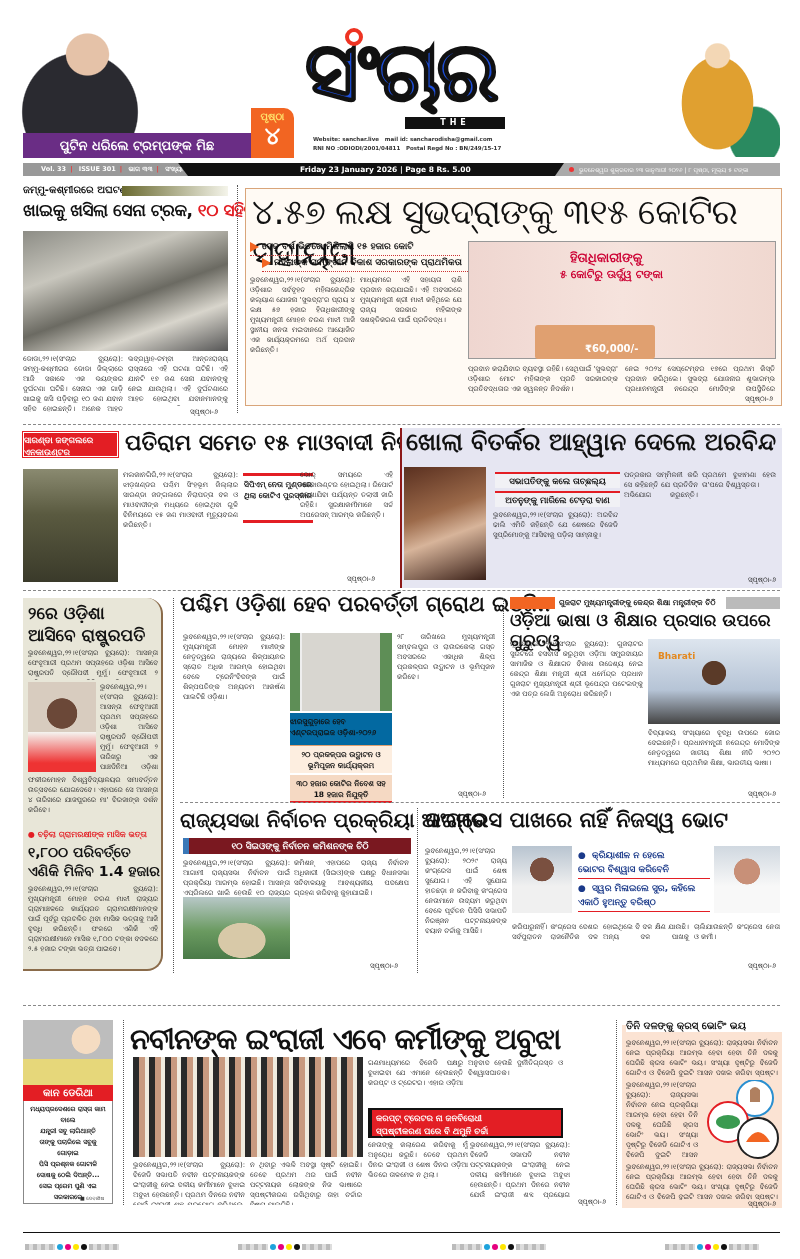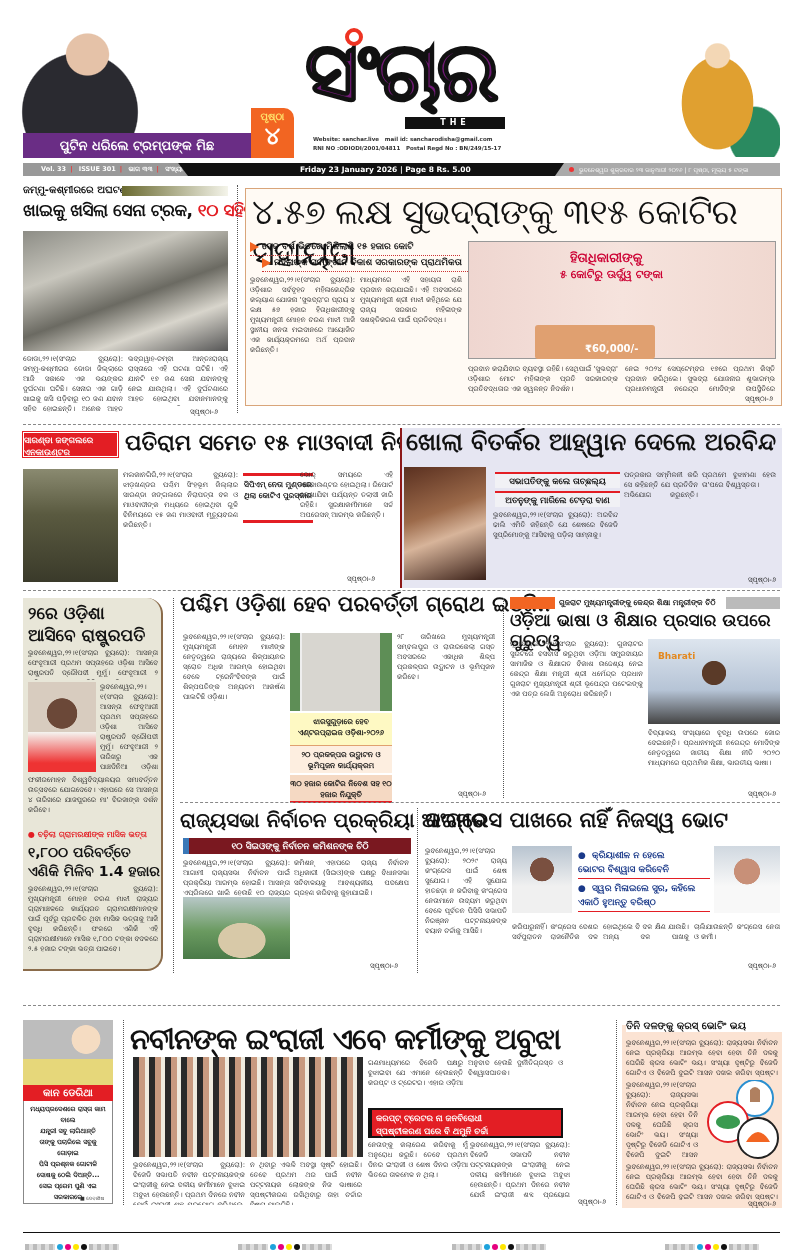--- a/index.html
+++ b/index.html
@@ -7,21 +7,21 @@
 .abs{position:absolute}
 .body-text{font-size:7px;line-height:10px;color:#222;text-align:justify;overflow:hidden}
 .photo{background:linear-gradient(135deg,#7a6a5a,#c9b9a0 40%,#5b4a3a 80%);overflow:hidden}
 .rule-dot{border-top:1px dashed #888}
 
 .putin-photo{left:20px;top:20px;width:150px;height:115px;background:radial-gradient(ellipse at 45% 30%,#e5c2a8 0 18%,transparent 19%),radial-gradient(ellipse at 40% 80%,#2a2a30 0 45%,transparent 46%);}
 .putin-banner{left:23px;top:133px;width:228px;height:25px;background:#6a2d85;color:#fff;font-size:13px;font-weight:bold;display:flex;align-items:center;justify-content:center}
 .page-badge{left:251px;top:108px;width:43px;height:50px;background:#f26522;color:#fff;border-radius:0 10px 0 0;text-align:center}
 .page-badge .lbl{font-size:10px;color:#ffe36b;font-weight:bold;display:block;margin-top:3px}
 .page-badge .num{font-size:24px;font-weight:bold;display:block;line-height:26px}
-.logo{left:300px;top:22px;width:200px;height:100px;font-size:82px;font-weight:900;line-height:100px;text-align:center;color:#701a75;-webkit-text-stroke:2px #111;letter-spacing:-4px}
+.logo{left:300px;top:22px;width:200px;height:100px;font-size:82px;font-weight:900;line-height:100px;text-align:center;color:#1d4ed8;-webkit-text-stroke:2px #111;letter-spacing:-4px}
 .logo-dot{left:345px;top:28px;width:18px;height:18px;border-radius:50%;border:4px solid #e32;background:#fff}
 .logo-sub{left:405px;top:117px;width:100px;height:12px;background:#111;color:#fff;font-size:8px;font-weight:bold;letter-spacing:4px;text-align:center;line-height:12px}
 .site-line{left:313px;top:136px;font-size:5.5px;font-weight:bold;color:#333}
 .rni-line{left:313px;top:145px;font-size:5.5px;font-weight:bold;color:#333}
 .goddess{left:655px;top:22px;width:125px;height:135px;background:radial-gradient(circle at 50% 25%,#f3d7b5 0 10%,transparent 11%),radial-gradient(ellipse at 50% 60%,#e0a030 0 40%,transparent 41%),radial-gradient(ellipse at 80% 85%,#2a8a60 0 18%,transparent 19%)}
 .date-bar{left:23px;top:163px;width:757px;height:13px;background:#111}
 .vol-box{left:23px;top:163px;width:165px;height:13px;background:#999;color:#fff;font-size:6.5px;font-weight:bold;line-height:13px;padding-left:18px;clip-path:polygon(0 0,94% 0,100% 100%,0 100%)}
 .vol-box span{margin-right:4px}
 .vol-box .sep{color:#e33}
 .date-text{left:300px;top:163px;color:#fff;font-size:7.5px;font-weight:bold;line-height:13px}
@@ -54,21 +54,21 @@
 .s4-sub{left:495px;top:472px;width:125px;height:16px;font-size:8.5px;font-weight:bold;text-align:center;line-height:14px;border-top:2px solid #e31e24;background:#f1f1f5}
 
 .s5-box{left:23px;top:598px;width:140px;height:373px;background:#e8e6d8;border-radius:0 16px 16px 0;border-right:2px solid #8a6b4a;border-bottom:2px solid #8a6b4a}
 .s5-head{left:28px;top:602px;font-size:17px;font-weight:bold;line-height:22px}
 .s5-photo{left:28px;top:682px;width:68px;height:90px;background:radial-gradient(circle at 50% 35%,#6b4838 0 22%,transparent 23%),linear-gradient(180deg,#d8ccbf 0,#d8ccbf 55%,#f5f2ee 56%,#e33 90%)}
 .s5-bullet{left:28px;top:830px;font-size:8px;font-weight:bold;color:#e31e24}
 .s5-big{left:28px;top:843px;font-size:14px;font-weight:bold;line-height:19px}
 
 .s6-head{left:180px;top:592px;font-size:21px;font-weight:bold}
 .s6-photo{left:290px;top:633px;width:102px;height:78px;background:linear-gradient(90deg,#5e8e56 0 10%,#eee 10% 12%,#d8d6d0 12%,#d8d6d0 88%,#5e8e56 88%);}
-.s6-cap1{left:290px;top:713px;width:102px;height:32px;background:#fef9c3;font-size:7.5px;font-weight:bold;text-align:center;line-height:11px;padding-top:3px}
+.s6-cap1{left:290px;top:713px;width:102px;height:32px;background:#0369a1;font-size:7.5px;font-weight:bold;text-align:left;line-height:11px;padding-top:3px}
 .s6-cap2{left:290px;top:745px;width:102px;height:28px;background:#fdeee0;font-size:7.5px;font-weight:bold;text-align:center;line-height:11px;padding-top:3px;border-top:1px solid #e0a070}
 .s6-cap3{left:290px;top:775px;width:102px;height:28px;background:#f5d9c3;font-size:7.5px;font-weight:bold;text-align:center;line-height:11px;padding-top:3px;border-bottom:2px solid #e31e24}
 
 .s7-kicker-bar{left:510px;top:597px;width:270px;height:12px;background:linear-gradient(90deg,#f26522 0 18%,#fff 18% 80%,#bbb 80%)}
 .s7-kicker{left:555px;top:597px;font-size:7.5px;font-weight:bold;background:#fff;padding:0 4px;line-height:12px}
 .s7-head{left:510px;top:610px;font-size:17px;font-weight:bold}
 .s7-photo{left:648px;top:639px;width:132px;height:85px;background:radial-gradient(circle at 50% 40%,#5a3a28 0 14%,transparent 15%),linear-gradient(180deg,#dde5ee,#b6c4d6 60%,#444)}
 .s7-photo .bh{position:absolute;left:10px;top:12px;font-size:9px;color:#e3881e;font-weight:bold}
 
 .s8-head{left:180px;top:808px;font-size:20px;font-weight:bold}
@@ -199,21 +199,21 @@
 </div>
 <div class="abs body-text" style="left:28px;top:884px;width:130px;height:82px">ଭୁବନେଶ୍ୱର,୨୨।୧(ସଂଚାର ବ୍ୟୁରୋ): ମୁଖ୍ୟମନ୍ତ୍ରୀ ମୋହନ ଚରଣ ମାଝୀ ରାଜ୍ୟର ଗ୍ରାମାଞ୍ଚଳରେ କାର୍ଯ୍ୟରତ ଗ୍ରାମରକ୍ଷୀମାନଙ୍କ ପାଇଁ ପୂର୍ବରୁ ପ୍ରଚଳିତ ଥିବା ମାସିକ ଭତ୍ତାକୁ ଆଜି ବୃଦ୍ଧି କରିଛନ୍ତି। ଫଳରେ ଏଣିକି ଏହି ଗ୍ରାମରକ୍ଷୀମାନେ ମାସିକ ୧,୮୦୦ ଟଙ୍କା ବଦଳରେ ୨.୫ ହଜାର ଟଙ୍କା ଭତ୍ତା ପାଇବେ।</div>
 
 <div class="abs" style="left:173px;top:598px;height:375px;border-left:1px dotted #555"></div>
 
 <div class="abs s6-head">ପଶ୍ଚିମ ଓଡ଼ିଶା ହେବ ପରବର୍ତ୍ତୀ ଗ୍ରୋଥ ଇଞ୍ଜିନ</div>
 <div class="abs body-text" style="left:183px;top:632px;width:102px;height:170px">ଭୁବନେଶ୍ୱର,୨୨।୧(ସଂଚାର ବ୍ୟୁରୋ): ମୁଖ୍ୟମନ୍ତ୍ରୀ ମୋହନ ମାଝୀଙ୍କ ନେତୃତ୍ୱରେ ରାଜ୍ୟରେ ଶିଳ୍ପାୟନର ସ୍ରୋତ ଅଧିକ ଆରମ୍ଭ ହୋଇଥିବା ବେଳେ ଟ୍ରେନିଂବିଦଙ୍କ ପାଇଁ ଶିଳ୍ପପତିଙ୍କ ଅନ୍ୟତମ ଆକର୍ଷଣ ପାଲଟିଛି ଓଡ଼ିଶା।</div>
 <div class="abs s6-photo"></div>
 <div class="abs s6-cap1">ଝାରସୁଗୁଡ଼ାରେ ହେବ ଏଣ୍ଟରପ୍ରାଇଜ ଓଡ଼ିଶା-୨୦୨୬</div>
 <div class="abs s6-cap2">୨୦ ପ୍ରକଳ୍ପର ଉଦ୍ଘାଟନ ଓ ଭୂମିପୂଜନ କାର୍ଯ୍ୟକ୍ରମ</div>
-<div class="abs s6-cap3">୩୦ ହଜାର କୋଟିର ନିବେଶ ସହ ୧୦ ହଜାର ନିଯୁକ୍ତି</div>
+<div class="abs s6-cap3">୩୦ ହଜାର କୋଟିର ନିବେଶ ସହ 18 ହଜାର ନିଯୁକ୍ତି</div>
 <div class="abs body-text" style="left:397px;top:632px;width:98px;height:160px">୨୮ ତାରିଖରେ ମୁଖ୍ୟମନ୍ତ୍ରୀ ସମ୍ବଲପୁର ଓ ରାଉରକେଲା ଗସ୍ତ ଅବସରରେ ଏକାଧିକ ଶିଳ୍ପ ପ୍ରକଳ୍ପର ଉଦ୍ଘାଟନ ଓ ଭୂମିପୂଜନ କରିବେ।</div>
 <div class="abs" style="left:458px;top:790px;font-size:7px">ସ୍ପୃଷ୍ଠା-୬</div>
 <div class="abs" style="left:503px;top:598px;height:200px;border-left:1px dotted #555"></div>
 
 <div class="abs s7-kicker-bar"></div>
 <div class="abs s7-kicker">ଗୁଜରାଟ ମୁଖ୍ୟମନ୍ତ୍ରୀଙ୍କୁ କେନ୍ଦ୍ର ଶିକ୍ଷା ମନ୍ତ୍ରୀଙ୍କ ଚିଠି</div>
 <div class="abs s7-head">ଓଡ଼ିଆ ଭାଷା ଓ ଶିକ୍ଷାର ପ୍ରସାର ଉପରେ ଗୁରୁତ୍ୱ</div>
 <div class="abs body-text" style="left:510px;top:639px;width:133px;height:158px">ନୂଆଦିଲ୍ଲୀ,୨୨।୧(ସଂଚାର ବ୍ୟୁରୋ): ଗୁଜରାଟର ସୁରଟରେ ବସବାସ କରୁଥିବା ଓଡ଼ିଆ ସମ୍ପ୍ରଦାୟର ସାମାଜିକ ଓ ଶିକ୍ଷାଗତ ବିକାଶ ଉଦ୍ଦେଶ୍ୟ ନେଇ କେନ୍ଦ୍ର ଶିକ୍ଷା ମନ୍ତ୍ରୀ ଶ୍ରୀ ଧର୍ମେନ୍ଦ୍ର ପ୍ରଧାନ ଗୁଜରାଟ ମୁଖ୍ୟମନ୍ତ୍ରୀ ଶ୍ରୀ ଭୂପେନ୍ଦ୍ର ପଟେଲଙ୍କୁ ଏକ ପତ୍ର ଲେଖି ଅନୁରୋଧ କରିଛନ୍ତି।</div>
 <div class="abs s7-photo">
     <span class="bh">Bharati</span>

